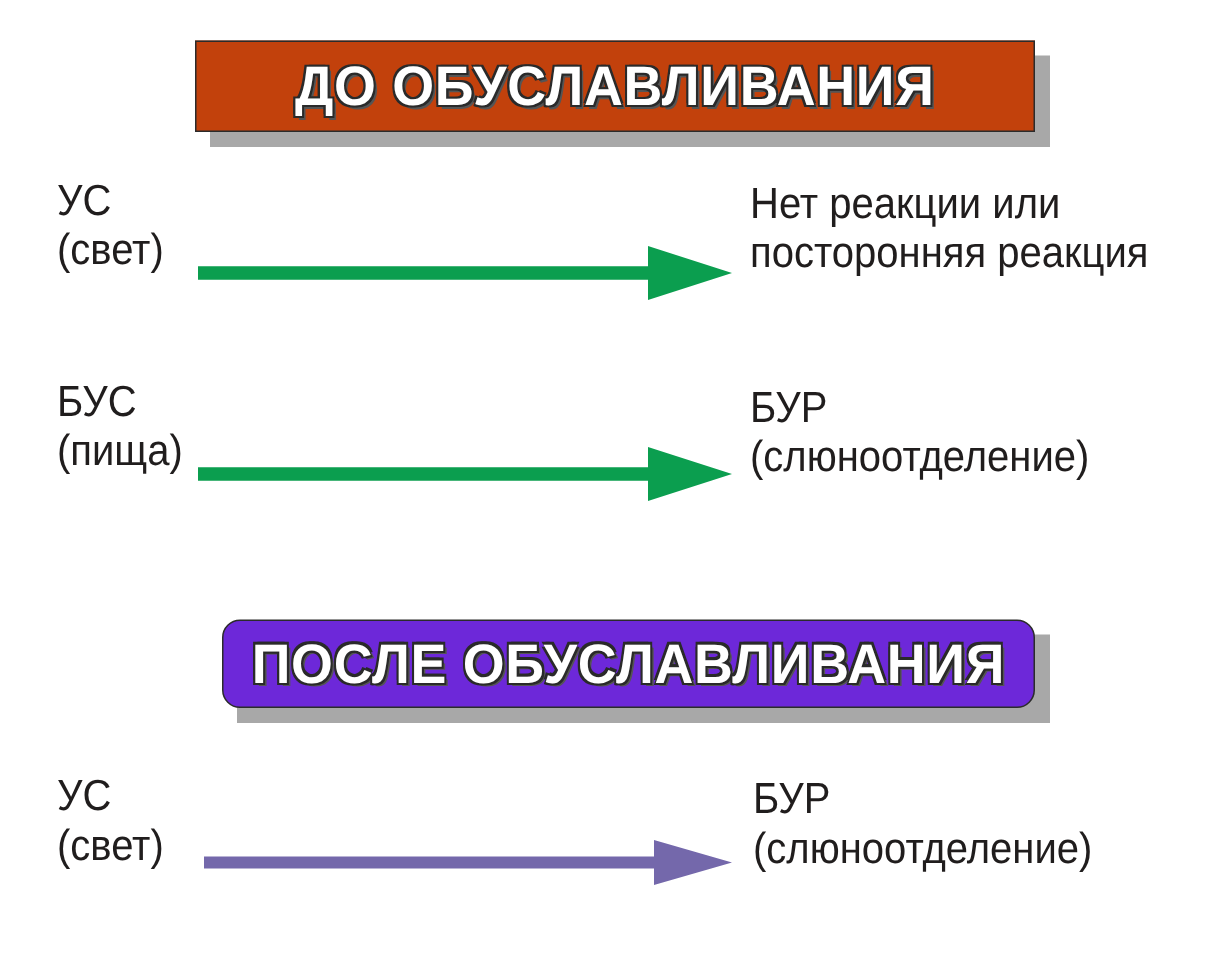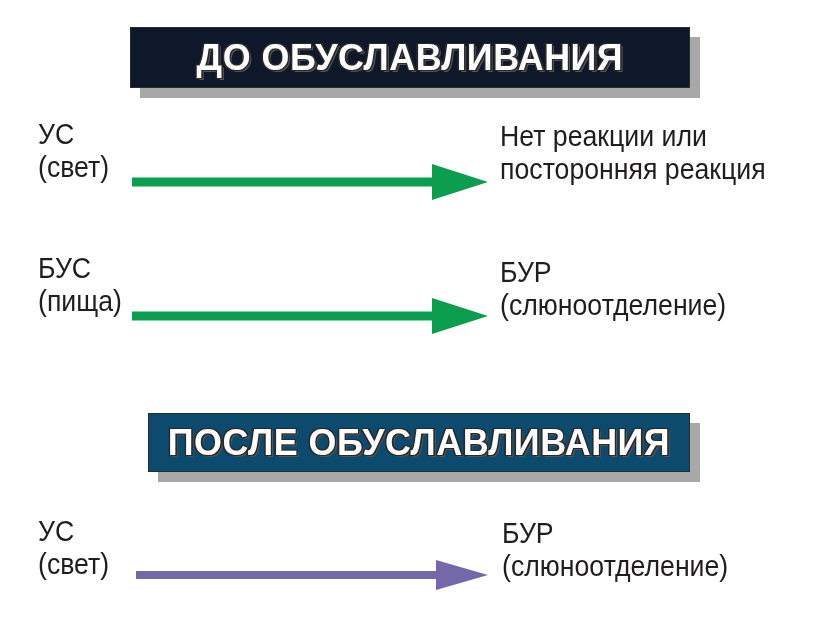--- a/index.html
+++ b/index.html
@@ -54,24 +54,24 @@
     text-shadow:
       -1.4px -1.4px 0 #2a2a2a,
        1.4px -1.4px 0 #2a2a2a,
       -1.4px  1.4px 0 #2a2a2a,
        1.4px  1.4px 0 #2a2a2a,
        2.4px  2.4px 0 #555555;
     transform: scaleX(0.97);
   }
 
   #banner-before-wrap { left: 130px; top: 27px; width: 560px; height: 61px; }
-  #banner-before-box  { background: #0f172a; text-align: center; }
+  #banner-before-box  { background: #c2410c; text-align: center; }
 
   #banner-after-wrap  { left: 148px; top: 413px; width: 542px; height: 59px; }
-  #banner-after-box   { background: #0c4a6e; }
+  #banner-after-box   { background: #6d28d9; border-radius: 12px; }
 
   
   .row {
     position: absolute;
     left: 0;
     width: 100%;
     height: 0;
   }
 
   .label {

